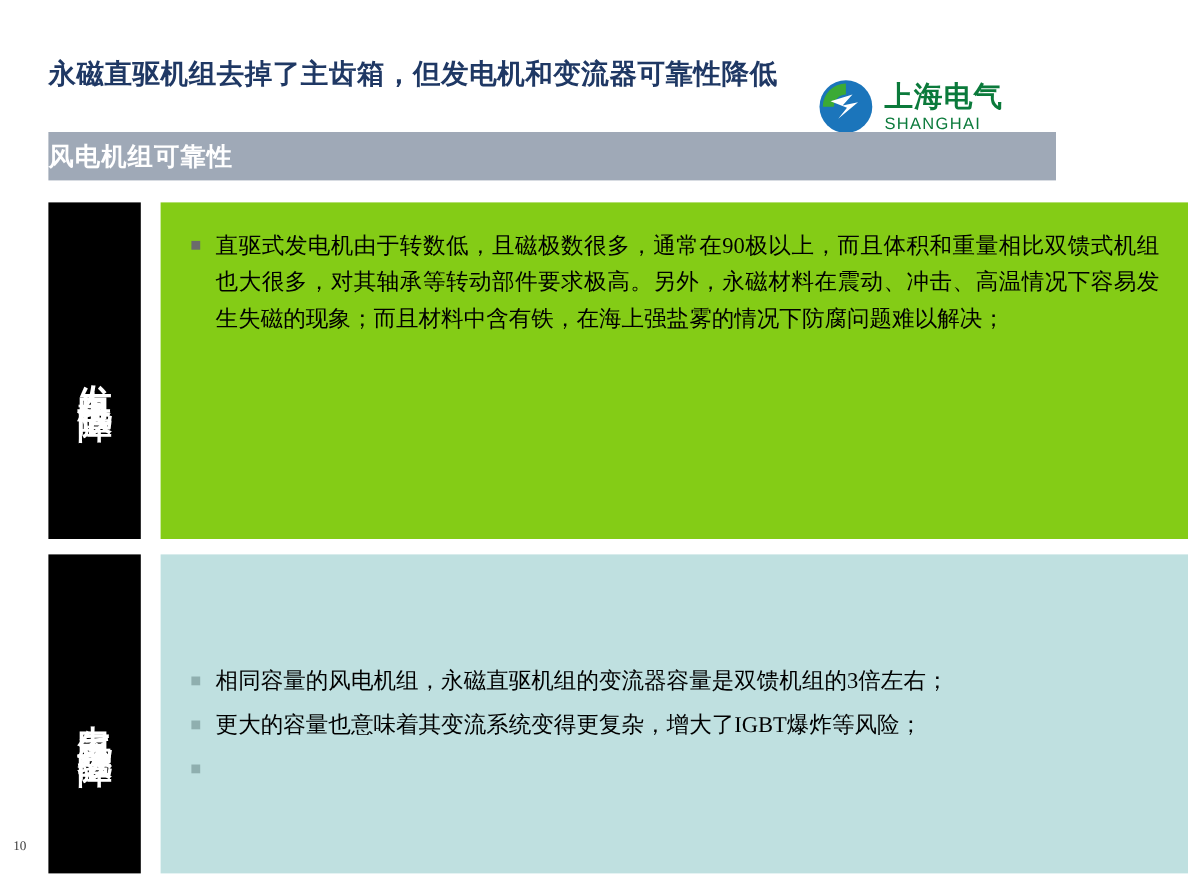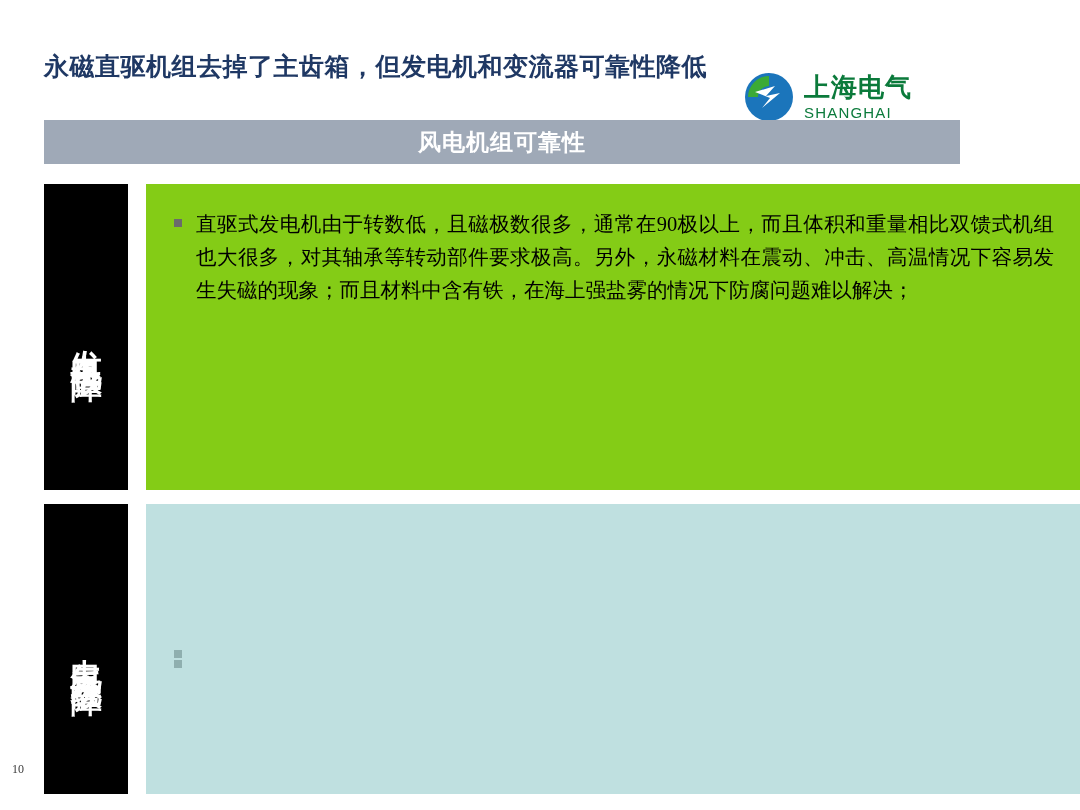--- a/index.html
+++ b/index.html
@@ -76,21 +76,20 @@
   
   .section-bar {
     position: absolute;
     left: 44px;
     top: 120px;
     width: 916px;
     height: 44px;
     background: #9FA9B7;
     display: flex;
     align-items: center;
-    justify-content: center;
   }
   .section-bar-title {
     color: #ffffff;
     font-size: 23px;
     font-weight: bold;
     letter-spacing: 1px;
     font-family: "Liberation Serif", serif;
   }
 
   
@@ -218,20 +217,25 @@
 </div>
 
 <div class="row row-2">
   <div class="row-label">
     <span>电气系统故障</span>
   </div>
   <div class="row-body body-blue">
     <ul class="bullets">
       <li>
         <span class="bullet-marker"></span>
+        <span>相同容量的风电机组，永磁直驱机组的变流器容量是双馈机组的3倍左右；</span>
+      </li>
+      <li>
+        <span class="bullet-marker"></span>
+        <span>更大的容量也意味着其变流系统变得更复杂，增大了IGBT爆炸等风险；</span>
       </li>
       <li>
         <span class="bullet-marker"></span>
       </li>
     </ul>
   </div>
 </div>
 
 <div class="page-number">10</div>
 

